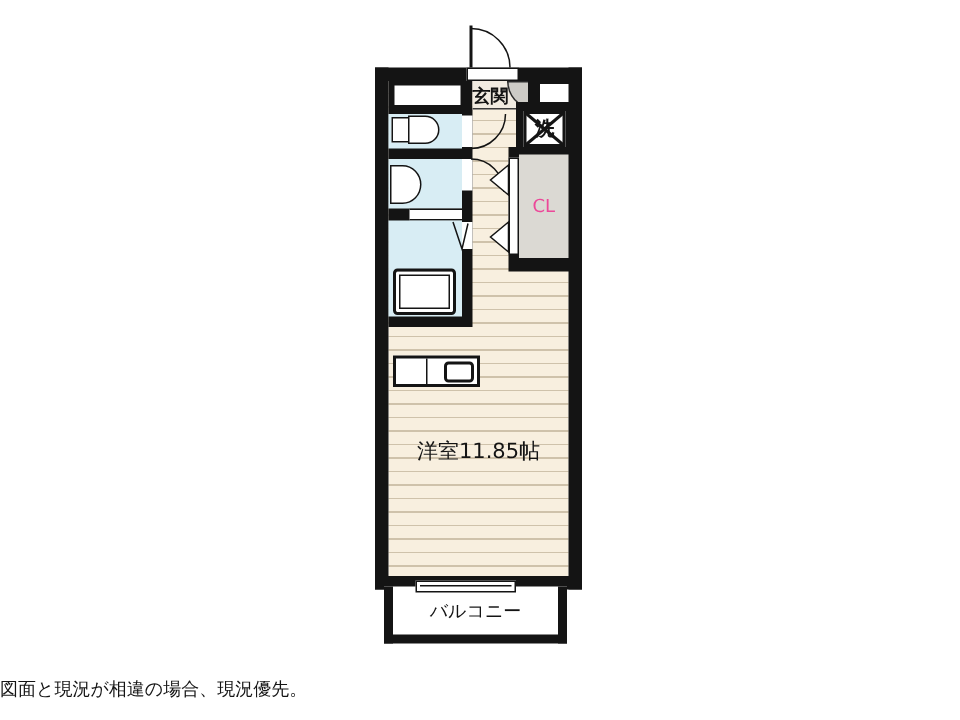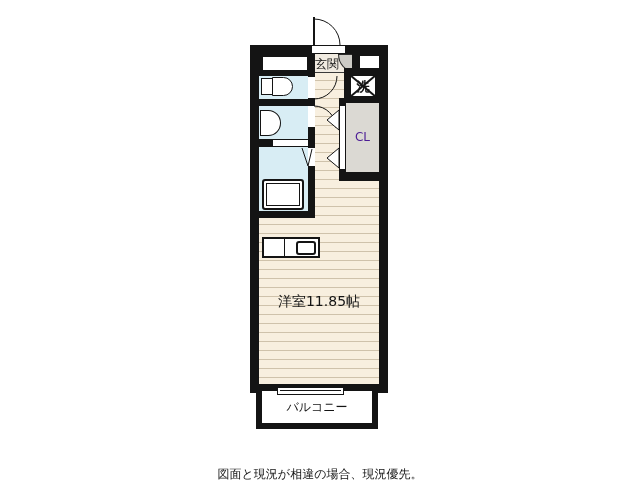--- a/index.html
+++ b/index.html
@@ -42,37 +42,37 @@
   <div class="abs wet" style="left:259px;top:106px;width:49px;height:33px;"></div>
   <div class="abs whitebox" style="left:273px;top:139px;width:35px;height:8px;border-top:1px solid #141414;border-bottom:1px solid #141414;"></div>
   <div class="abs wet" style="left:259px;top:147px;width:49px;height:64px;"></div>
 
   <div class="abs whitebox" style="left:308px;top:77px;width:7px;height:21px;"></div>
   <div class="abs whitebox" style="left:308px;top:106px;width:7px;height:21px;"></div>
   <div class="abs whitebox" style="left:308px;top:148px;width:7px;height:18px;"></div>
 
   <div class="abs" style="left:315px;top:54px;width:37px;height:19px;background:#f1ebe1;border-bottom:1px solid #3a3a3a;"></div>
   <div class="abs" style="left:338px;top:54px;width:16px;height:18px;background:#cdcbc6;border:1px solid #2a2a2a;border-bottom-left-radius:100%;"></div>
-  <div class="abs txt center" style="left:312px;top:56px;width:30px;height:15px;font-size:12px;">玄関</div>
+  <div class="abs txt center" style="left:312px;top:56px;width:30px;height:15px;font-size:12px;font-weight:bold;">玄関</div>
 
   <div class="abs wall" style="left:352px;top:54px;width:8px;height:20px;"></div>
 
   <div class="abs wall" style="left:352px;top:54px;width:36px;height:22px;"></div>
   <div class="abs whitebox" style="left:360px;top:56px;width:19px;height:13px;"></div>
 
   <div class="abs whitebox" style="left:311px;top:45px;width:35px;height:9px;border:1px solid #141414;"></div>
 
   <div class="abs wall" style="left:344px;top:68px;width:44px;height:35px;"></div>
   <div class="abs fixture" style="left:349px;top:74px;width:28px;height:24px;border-width:2px;"></div>
   <div class="abs txt center" style="left:351px;top:78px;width:24px;height:16px;font-size:13px;font-weight:bold;z-index:6;">洗</div>
 
   <div class="abs wall" style="left:339px;top:98px;width:49px;height:83px;"></div>
   <div class="abs" style="left:346px;top:103px;width:33px;height:69px;background:#dbd9d3;"></div>
   <div class="abs whitebox" style="left:339px;top:105px;width:7px;height:65px;border:1px solid #141414;"></div>
-  <div class="abs txt center" style="left:346px;top:130px;width:33px;height:14px;font-size:12px;color:#4c1d95;">CL</div>
+  <div class="abs txt center" style="left:346px;top:130px;width:33px;height:14px;font-size:12px;color:#ec4899;">CL</div>
 
   <div class="abs fixture" style="left:261px;top:78px;width:13px;height:17px;"></div>
   <div class="abs fixture" style="left:272px;top:77px;width:21px;height:19px;border-radius:0 10px 10px 0 / 0 10px 10px 0;"></div>
 
   <div class="abs fixture" style="left:260px;top:110px;width:21px;height:26px;border-radius:0 60% 60% 0 / 0 50% 50% 0;"></div>
 
   <div class="abs fixture" style="left:262px;top:179px;width:42px;height:31px;border-width:2px;border-radius:3px;box-shadow:inset 0 0 0 2px #fff,inset 0 0 0 3px #141414;"></div>
 
   <div class="abs fixture" style="left:262px;top:237px;width:58px;height:21px;border-width:2px;"></div>
   <div class="abs" style="left:284px;top:239px;width:1px;height:17px;background:#141414;"></div>
@@ -96,15 +96,15 @@
 
     <polygon points="339,110 327,120 339,130" fill="#ffffff" stroke="#141414" stroke-width="1"></polygon>
     <polygon points="339,148 327,158 339,168" fill="#ffffff" stroke="#141414" stroke-width="1"></polygon>
 
     <polyline points="302,148 308,166 312,149" fill="none" stroke="#141414" stroke-width="1"></polyline>
 
     <line x1="350" y1="75" x2="376" y2="97" stroke="#141414" stroke-width="2"></line>
     <line x1="376" y1="75" x2="350" y2="97" stroke="#141414" stroke-width="2"></line>
   </svg>
 
-  <div class="abs txt" style="left:0;top:468px;width:640px;text-align:center;font-size:12px;">図面と現況が相違の場合、現況優先。</div>
+  <div class="abs txt" style="left:0;top:453px;width:640px;text-align:left;font-size:12px;">図面と現況が相違の場合、現況優先。</div>
 
 </div>
 
 </body></html>

